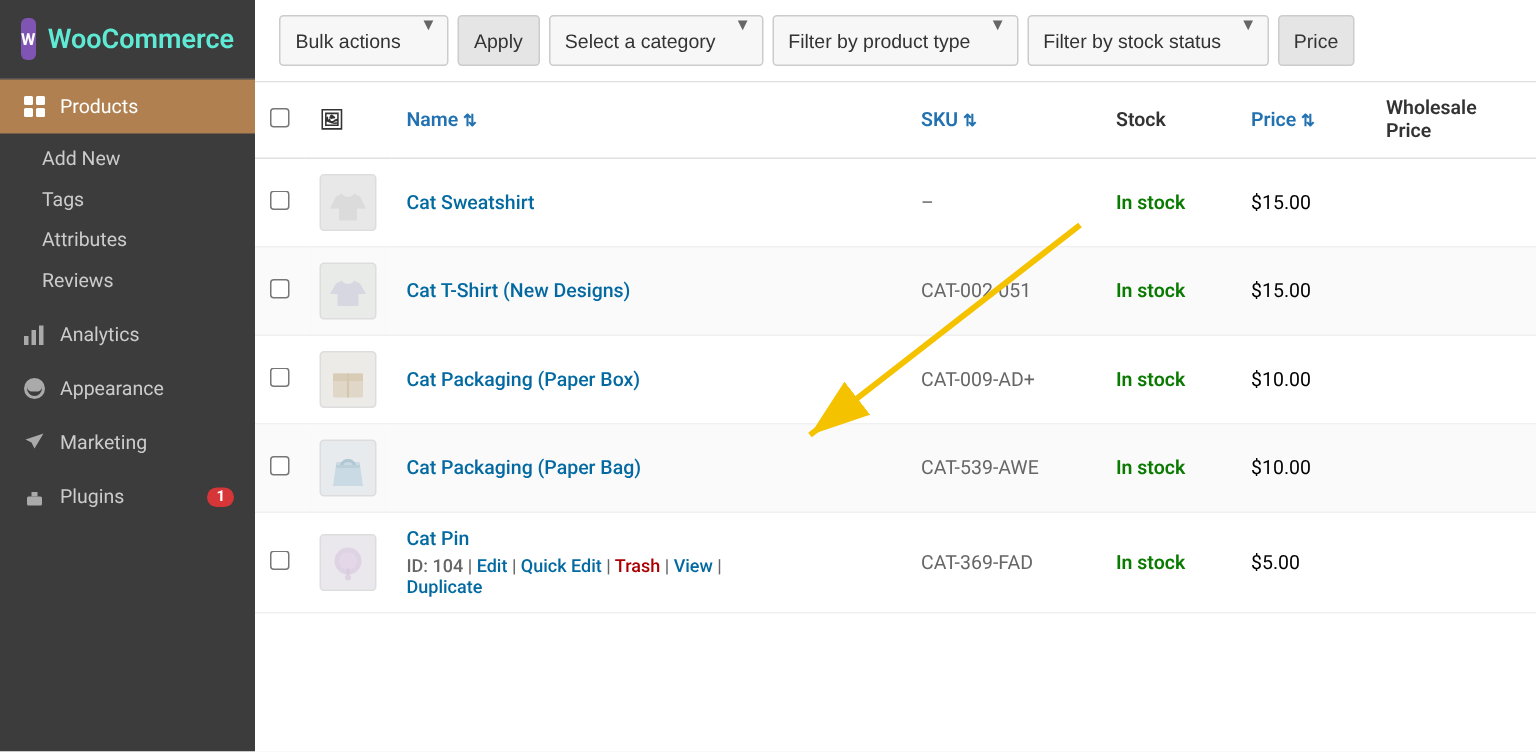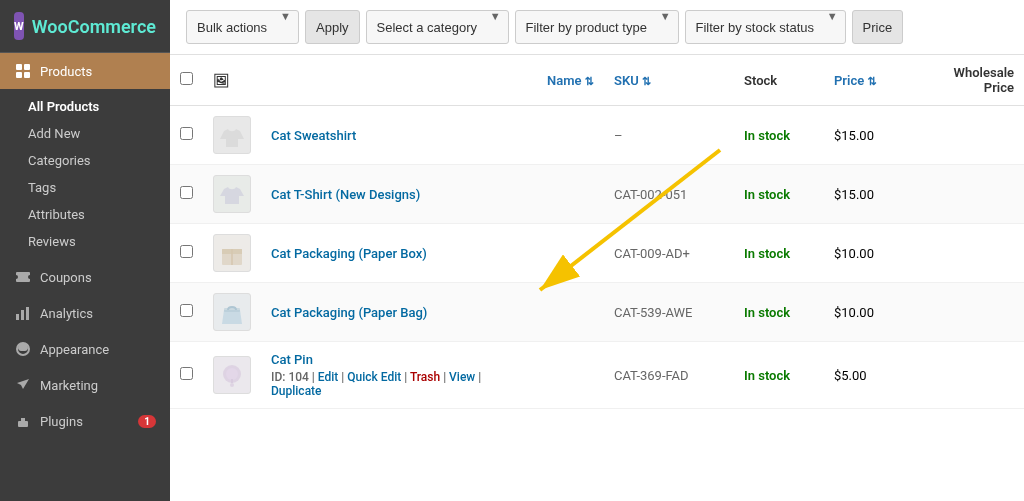--- a/index.html
+++ b/index.html
@@ -172,25 +172,25 @@
     .main-wrapper {
       position: relative;
       flex: 1;
       display: flex;
       flex-direction: column;
       overflow: hidden;
     }
 
     .check-col { width: 28px; }
     .thumb-col { width: 50px; }
-    .name-col { min-width: 200px; text-align: right; }
+    .name-col { min-width: 200px; }
     .sku-col { width: 130px; }
     .stock-col { width: 90px; }
     .price-col { width: 90px; }
-    .wholesale-col { width: 110px; text-align: right; }
+    .wholesale-col { width: 110px; }
   </style>
 </head>
 <body>
 
 <nav class="sidebar">
   <div class="sidebar-logo">
     <div class="logo-box">
       <span>W</span>
     </div>
     <span class="sidebar-logo-text">WooCommerce</span>
@@ -201,48 +201,34 @@
       <svg width="16" height="16" viewBox="0 0 16 16" fill="currentColor">
         <rect x="1" y="1" width="6" height="6" rx="1"></rect>
         <rect x="9" y="1" width="6" height="6" rx="1"></rect>
         <rect x="1" y="9" width="6" height="6" rx="1"></rect>
         <rect x="9" y="9" width="6" height="6" rx="1"></rect>
       </svg>
     </span>
     <span>Products</span>
   </div>
   <div class="sidebar-submenu">
-    <div class="sidebar-sub-item active">
-      <span>All Products</span>
-    </div>
     <div class="sidebar-sub-item">
       <span>Add New</span>
     </div>
     <div class="sidebar-sub-item">
-      <span>Categories</span>
-    </div>
-    <div class="sidebar-sub-item">
       <span>Tags</span>
     </div>
     <div class="sidebar-sub-item">
       <span>Attributes</span>
     </div>
     <div class="sidebar-sub-item">
       <span>Reviews</span>
     </div>
   </div>
 
-  <div class="sidebar-item">
-    <span class="sidebar-icon">
-      <svg width="16" height="16" viewBox="0 0 16 16" fill="currentColor">
-        <path d="M1 4a1 1 0 011-1h12a1 1 0 011 1v2a2 2 0 000 4v2a1 1 0 01-1 1H2a1 1 0 01-1-1v-2a2 2 0 000-4V4z"></path>
-      </svg>
-    </span>
-    <span>Coupons</span>
-  </div>
 
 
   <div class="sidebar-item">
     <span class="sidebar-icon">
       <svg width="16" height="16" viewBox="0 0 16 16" fill="currentColor">
         <rect x="1" y="9" width="3" height="6"></rect>
         <rect x="6" y="5" width="3" height="10"></rect>
         <rect x="11" y="2" width="3" height="13"></rect>
       </svg>
     </span>

